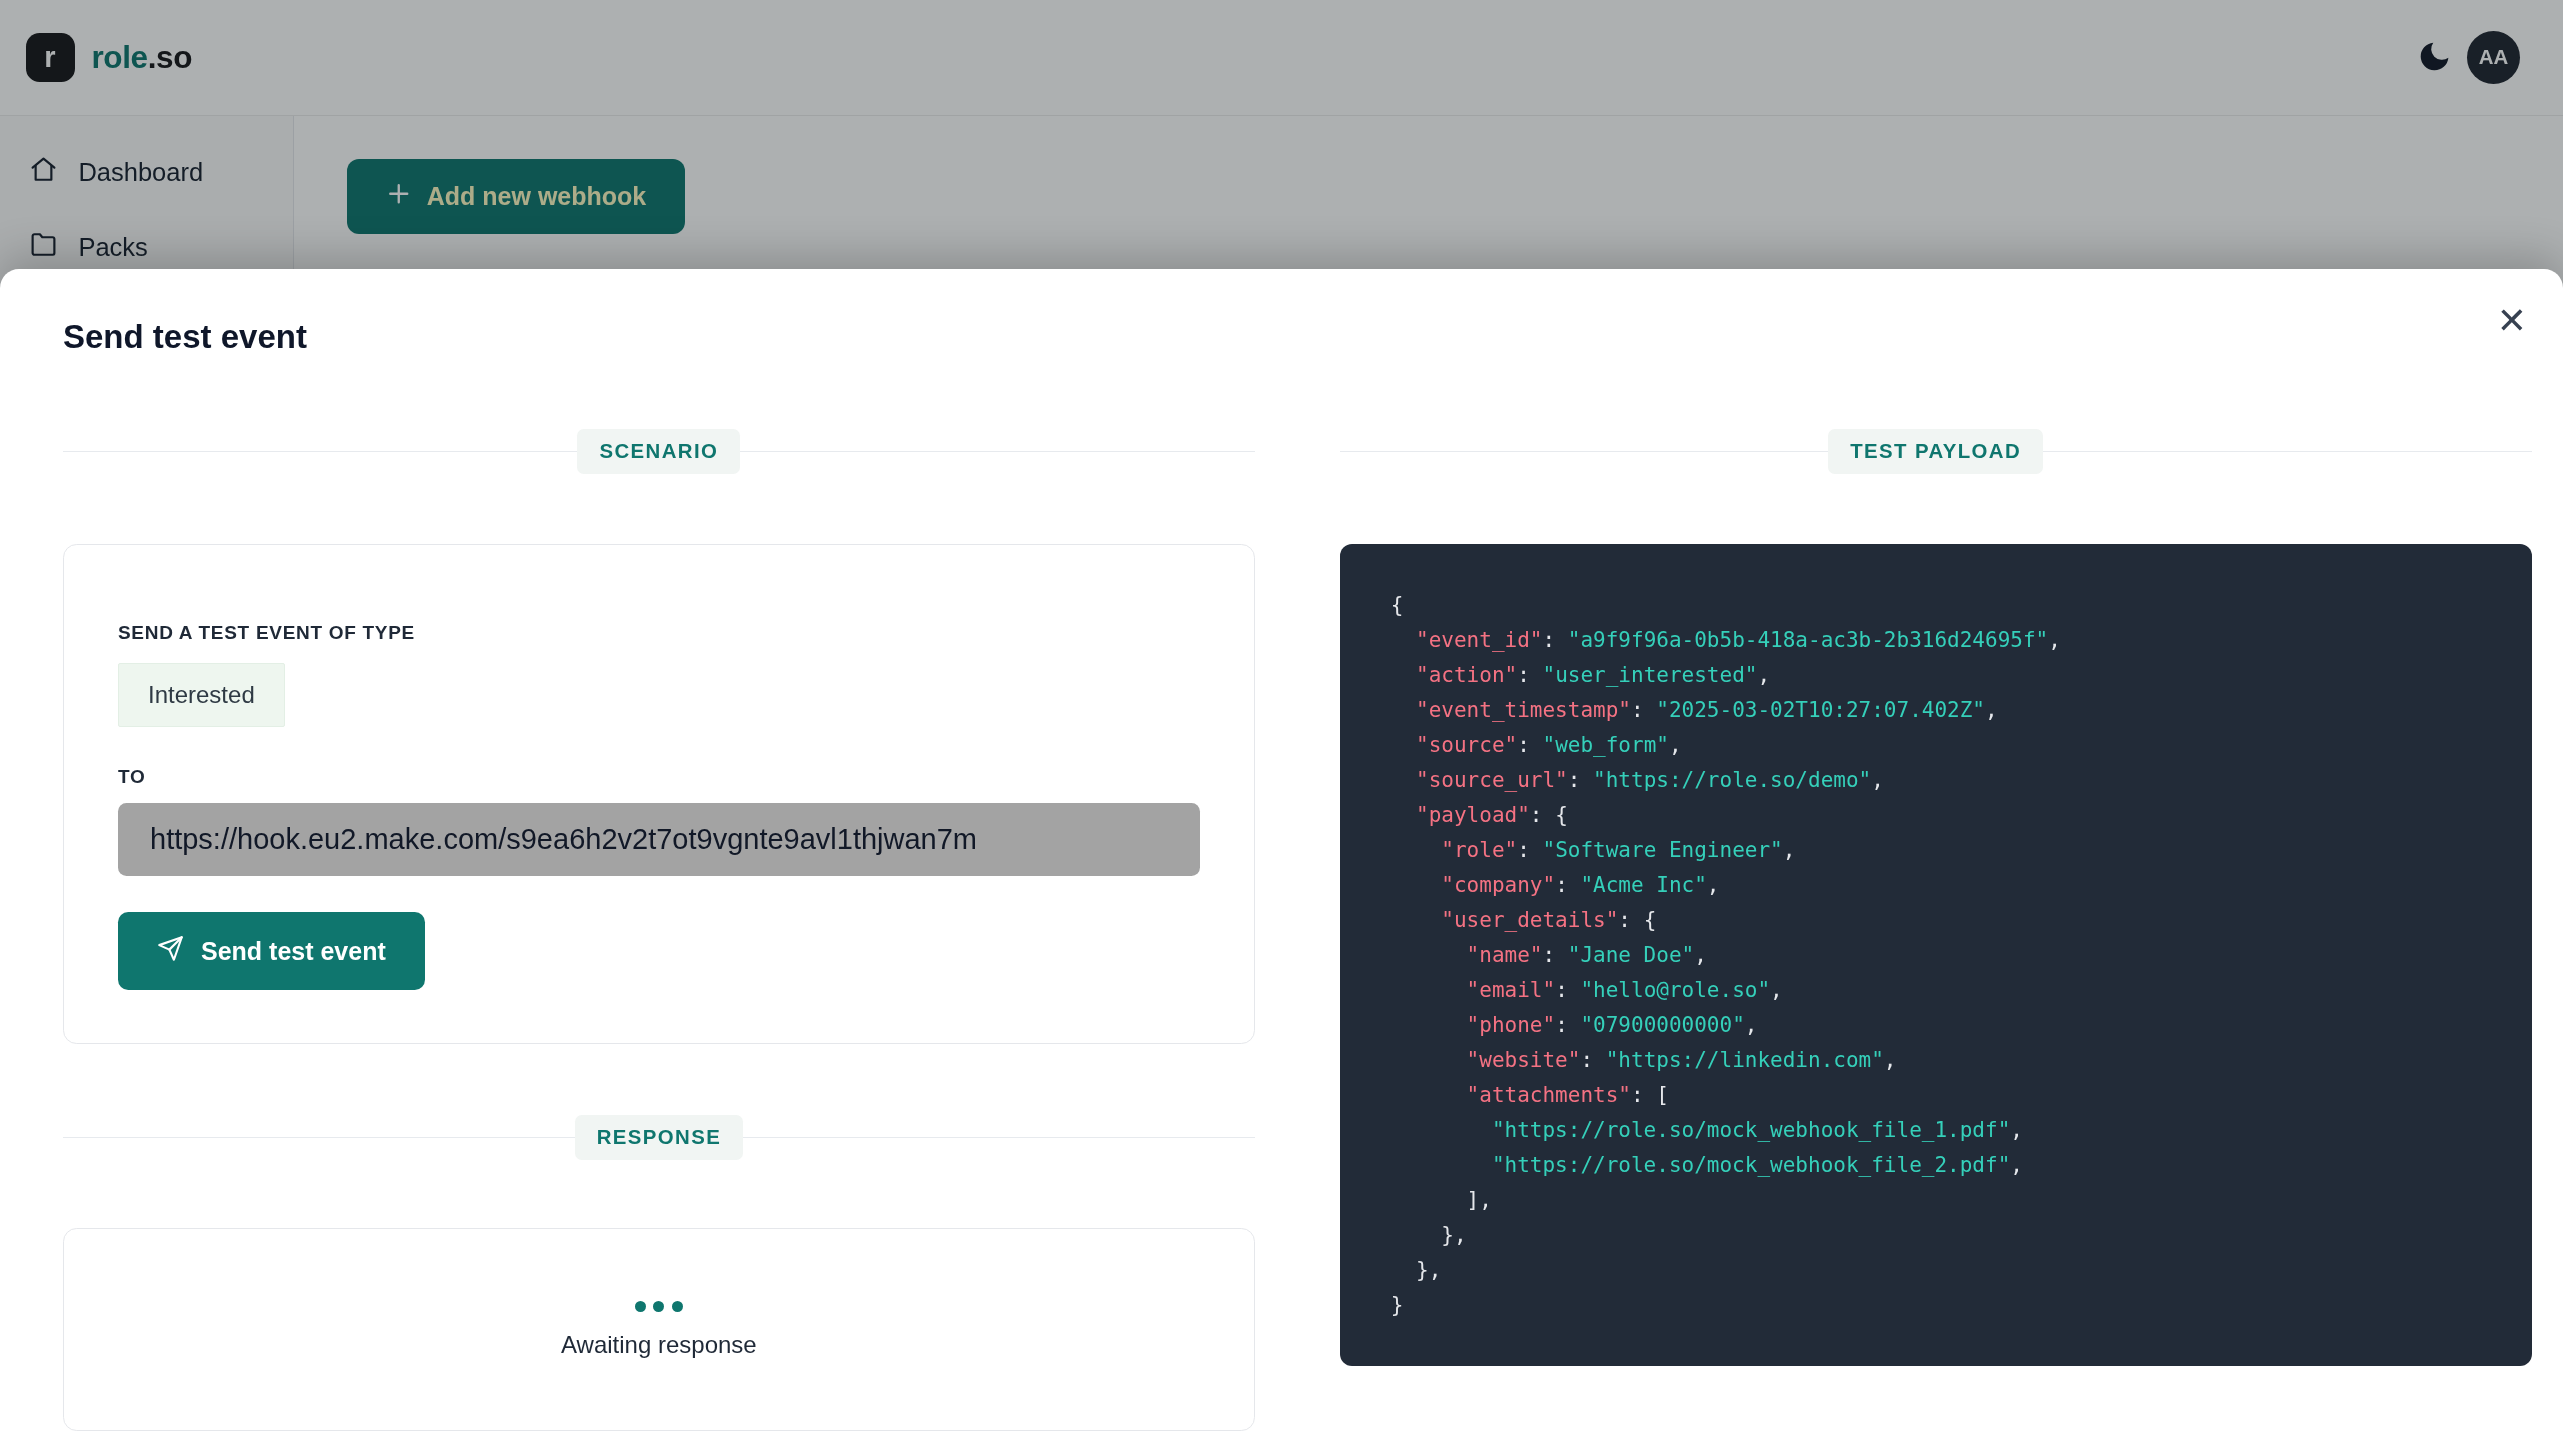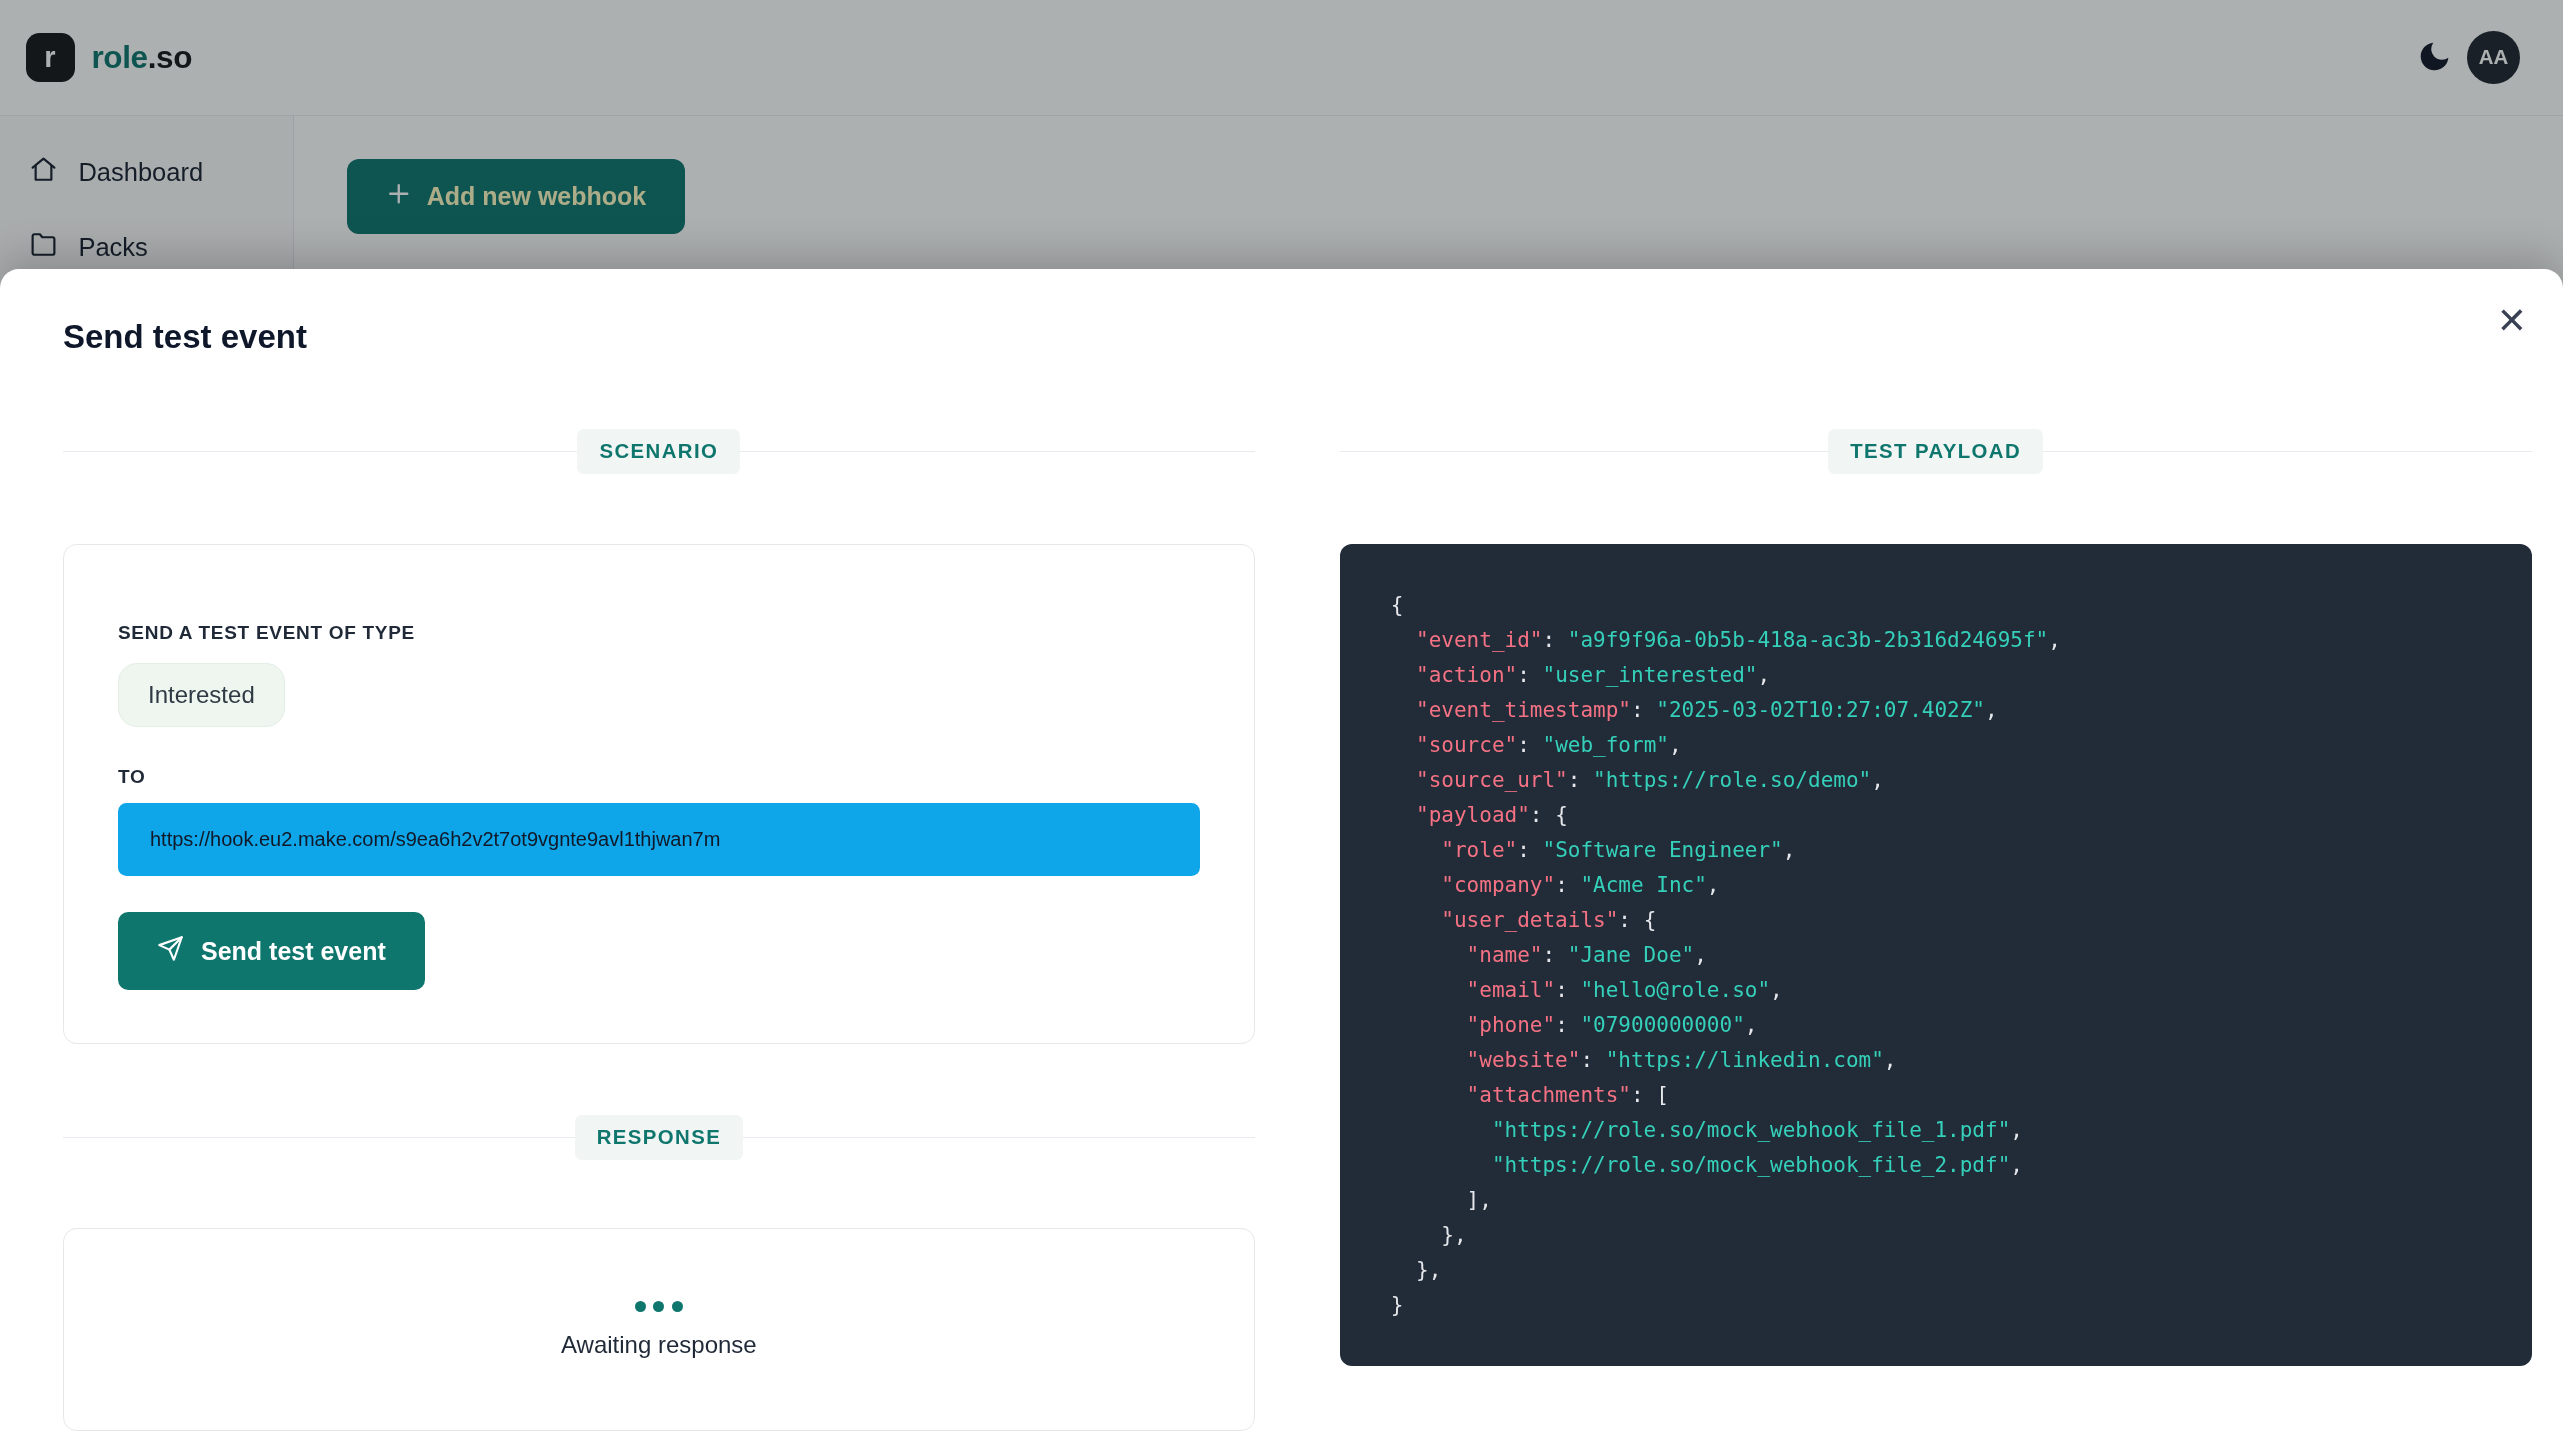--- a/index.html
+++ b/index.html
@@ -72,26 +72,26 @@
     font-size:20.4px; font-weight:600; letter-spacing:1.4px; border-radius:6.8px; white-space:nowrap;
   }
 
   .panel-card {
     margin-top:70px; border:0.9px solid #e5e7eb; border-radius:13.6px; background:#fff;
     padding:77px 54px 53px;
   }
   .field-label { font-size:19px; font-weight:700; letter-spacing:0.7px; color:#1f2937; text-transform:uppercase; }
   .type-pill {
     display:inline-block; margin-top:19px; padding:17px 29px; background:#eef6ef;
-    border:0.9px solid #e3efe5; border-radius:19px; font-size:24px; color:#2f3a44; cursor:pointer;
+    border:0.9px solid #e3efe5; border-radius:2px; font-size:24px; color:#2f3a44; cursor:pointer;
   }
   .to-label { margin-top:39px; }
   .url-input {
-    display:block; width:100%; margin-top:15.3px; height:73px; background:#0ea5e9;
-    border:none; border-radius:8.5px; padding:0 32px; font-size:20px; color:#111827;
+    display:block; width:100%; margin-top:15.3px; height:73px; background:#a3a3a3;
+    border:none; border-radius:8.5px; padding:0 32px; font-size:29px; color:#111827;
     font-family:inherit;
   }
   .send-btn {
     margin-top:36px; display:inline-flex; align-items:center; gap:17px; height:78px;
     padding:0 39px; background:var(--accent,#0f766e); color:#fff; border:none;
     border-radius:10.2px; font-size:25px; font-weight:600; font-family:inherit; cursor:pointer;
   }
 
   .divider.response-divider { margin-top:71px; }
   .response-card {

